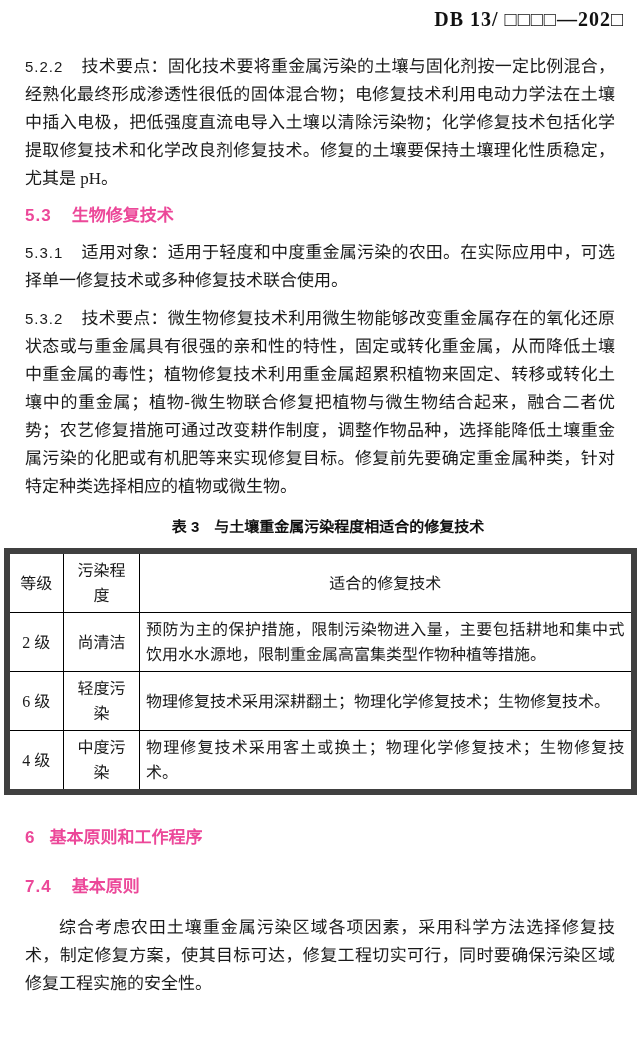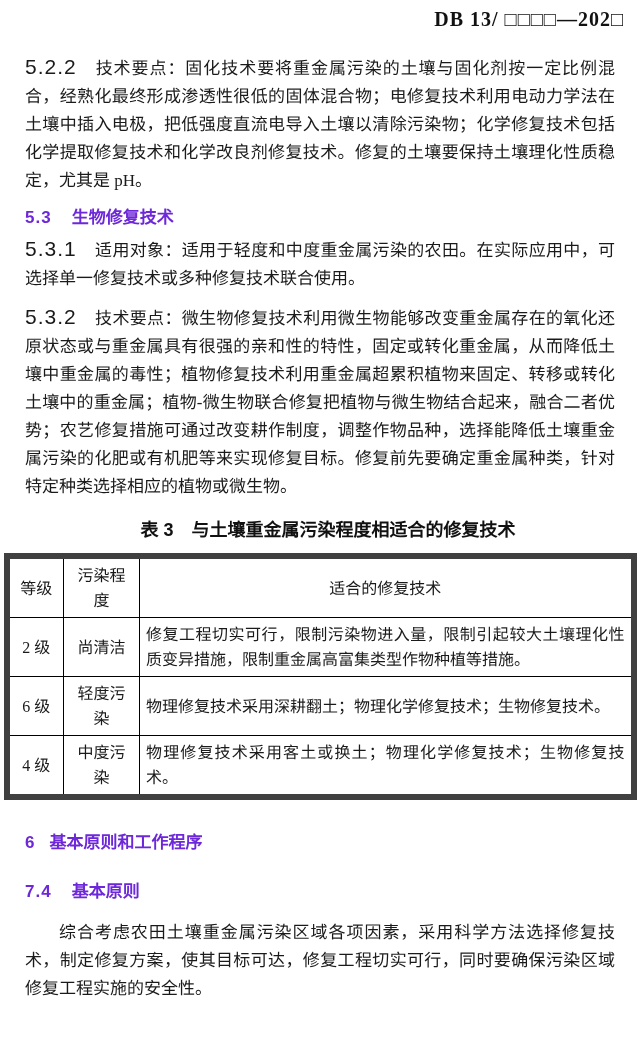--- a/index.html
+++ b/index.html
@@ -37,55 +37,55 @@
     font-size: 17px;
     line-height: 28px;
     text-align: justify;
     text-justify: inter-ideograph;
     color: #1a1a1a;
   }
   .para .pnum {
     display: inline-block;
     margin-right: 18px;
     font-family: "Liberation Sans", "DejaVu Sans", sans-serif;
-    font-size: 21px;
+    font-size: 15px;
     letter-spacing: 1px;
   }
   .indent { text-indent: 2em; }
   .m-top-22 { margin-top: 22px; }
   .m-top-10 { margin-top: 10px; }
   .m-top-16 { margin-top: 16px; }
   .m-top-18 { margin-top: 6px; }
 
   
   .heading {
-    margin: 6px 25px;
+    margin: 12px 25px;
     font-family: "Liberation Sans", "DejaVu Sans", sans-serif;
     font-weight: bold;
     font-size: 17px;
     line-height: 22px;
-    color: #6d28d9;
+    color: #ec4899;
   }
   .heading .hnum {
     display: inline-block;
     margin-right: 20px;
     letter-spacing: 1px;
   }
   .heading.clause .hnum { margin-right: 14px; }
   .h-5-3     { margin-top: 12px; }
   .h-6       { margin-top: 32px; }
   .h-6-1     { margin-top: 27px; }
 
   
   .tbl-caption {
     margin: 14px 0 12px 0;
     text-align: center;
     font-family: "Liberation Sans", "DejaVu Sans", sans-serif;
     font-weight: bold;
-    font-size: 18px;
+    font-size: 15px;
     color: #111;
     padding-left: 16px;
   }
   table.remed {
     border-collapse: collapse;
     margin: 0 auto;
     width: 633px;
     table-layout: fixed;
     border: 6px solid #404040;
   }
@@ -135,21 +135,21 @@
       <tr>
         <th>等级</th>
         <th>污染程度</th>
         <th>适合的修复技术</th>
       </tr>
     </thead>
     <tbody>
       <tr>
         <td class="c-grade">2 级</td>
         <td class="c-degree">尚清洁</td>
-        <td class="c-tech">修复工程切实可行，限制污染物进入量，限制引起较大土壤理化性质变异措施，限制重金属高富集类型作物种植等措施。</td>
+        <td class="c-tech">预防为主的保护措施，限制污染物进入量，主要包括耕地和集中式饮用水水源地，限制重金属高富集类型作物种植等措施。</td>
       </tr>
       <tr>
         <td class="c-grade">6 级</td>
         <td class="c-degree">轻度污染</td>
         <td class="c-tech">物理修复技术采用深耕翻土；物理化学修复技术；生物修复技术。</td>
       </tr>
       <tr>
         <td class="c-grade">4 级</td>
         <td class="c-degree">中度污染</td>
         <td class="c-tech">物理修复技术采用客土或换土；物理化学修复技术；生物修复技术。</td>

